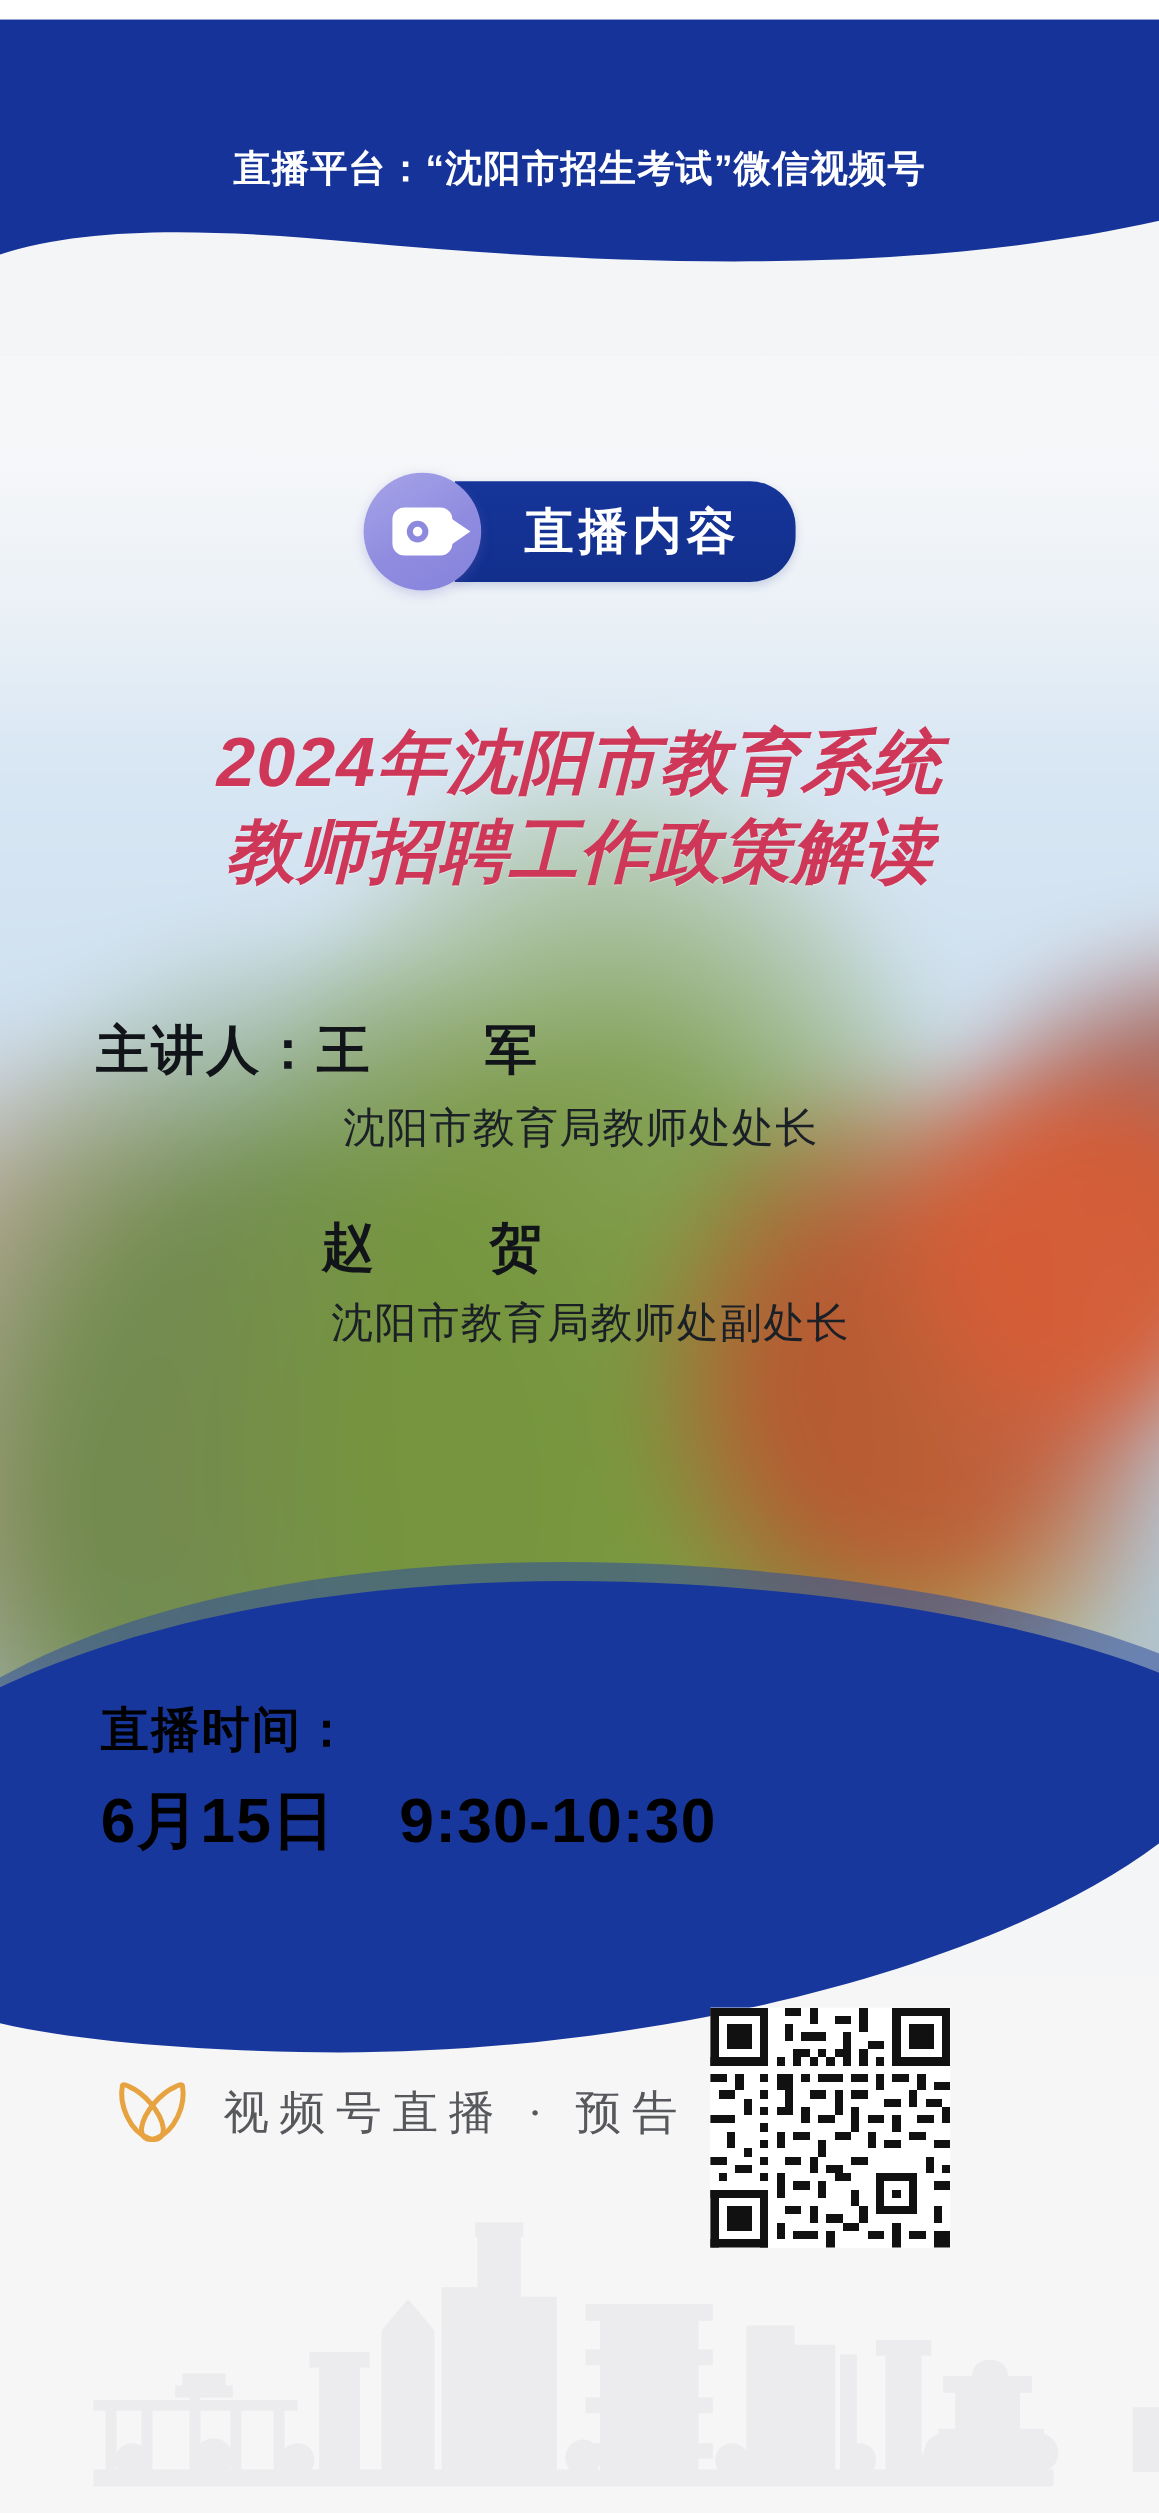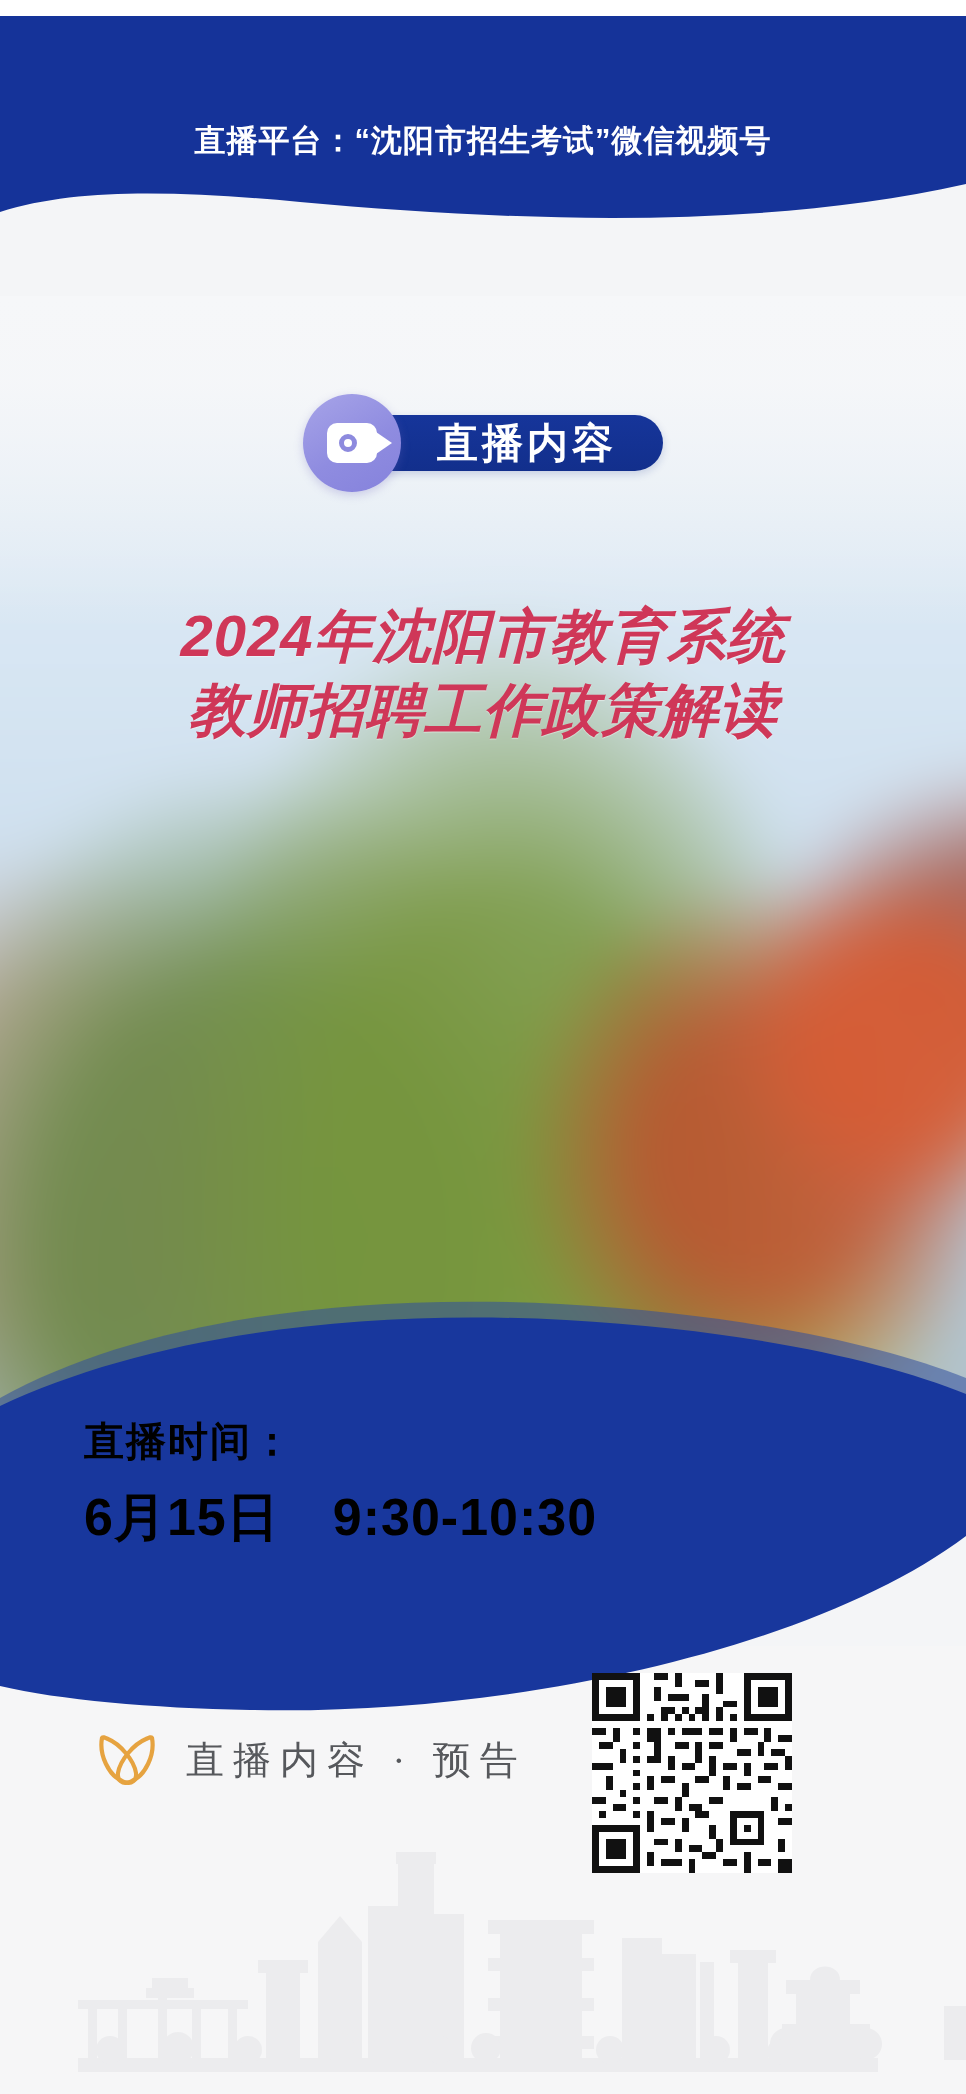--- a/index.html
+++ b/index.html
@@ -107,21 +107,21 @@
   }
   .cam-lens{
     position:absolute;
     right:-15px; top:9px;
     width:0;height:0;
     border-top:11px solid transparent;
     border-bottom:11px solid transparent;
     border-left:16px solid #ffffff;
   }
   .badge-pill{
-    height:56px;
+    height:84px;
     padding:0 46px 0 58px;
     background:linear-gradient(180deg,#16359a 0%,#122f8c 100%);
     border-radius:0 38px 38px 0;
     display:flex; align-items:center;
     box-shadow:0 3px 8px rgba(18,47,140,.18);
   }
   .badge-pill span{
     color:#ffffff;
     font-size:41px;
     font-weight:bold;
@@ -282,20 +282,28 @@
     <div class="badge-pill">
       <span>直播内容</span>
     </div>
   </div>
 
   <div class="title-block">
     <div class="t-line">2024年沈阳市教育系统</div>
     <div class="t-line">教师招聘工作政策解读</div>
   </div>
 
+  <div class="speakers">
+    <div class="sp-lead">
+      <span>主讲人：</span><span class="sp-name-sep">王　军</span>
+    </div>
+    <div class="sp-role">沈阳市教育局教师处处长</div>
+    <div class="sp-name2 sp-name-sep">赵　贺</div>
+    <div class="sp-role2">沈阳市教育局教师处副处长</div>
+  </div>
 
   <div class="time-band">
     <svg viewBox="0 0 966 460" preserveAspectRatio="none" aria-hidden="true">
       <path d="M0,112 C130,40 330,6 560,18 C740,28 880,58 966,92 L966,166 C760,300 470,356 0,330 Z" fill="#2f4f9e" opacity=".55"></path>
       <path d="M0,120 C140,54 340,22 566,34 C744,44 882,74 966,108 L966,250 C820,360 520,430 250,424 C150,422 60,414 0,400 Z" fill="#18379d"></path>
     </svg>
   </div>
   <div class="time-text">
     <div class="time-label">直播时间：</div>
     <div class="time-value">6月15日　9:30-10:30</div>
@@ -359,21 +367,21 @@
         <rect x="944" y="196" width="22" height="54"></rect>
       </g>
     </svg>
   </div>
 
   <div class="footer-brand">
     <svg class="wx-logo" viewBox="0 0 62 56" aria-hidden="true">
       <path d="M6 6 C3 22 12 44 28 50 C36 53 41 48 40 41 C38 28 24 12 12 7 C9 5.5 6.5 4.5 6 6 Z" fill="none" stroke="#e6a340" stroke-width="4.2" stroke-linecap="round"></path>
       <path d="M56 6 C59 22 50 44 34 50 C26 53 21 48 22 41 C24 28 38 12 50 7 C53 5.5 55.5 4.5 56 6 Z" fill="none" stroke="#e6a340" stroke-width="4.2" stroke-linecap="round"></path>
     </svg>
-    <div class="brand-text">直播内容 · 预告</div>
+    <div class="brand-text">视频号直播 · 预告</div>
   </div>
 
   <div class="qr">
     <svg viewBox="0 0 29 29" shape-rendering="crispEdges" aria-hidden="true">
       <rect width="29" height="29" fill="#ffffff"></rect>
       <g fill="#111111">
 
         <rect x="0" y="0" width="7" height="1"></rect>
           <rect x="0" y="6" width="7" height="1"></rect>
         <rect x="0" y="0" width="1" height="7"></rect>

